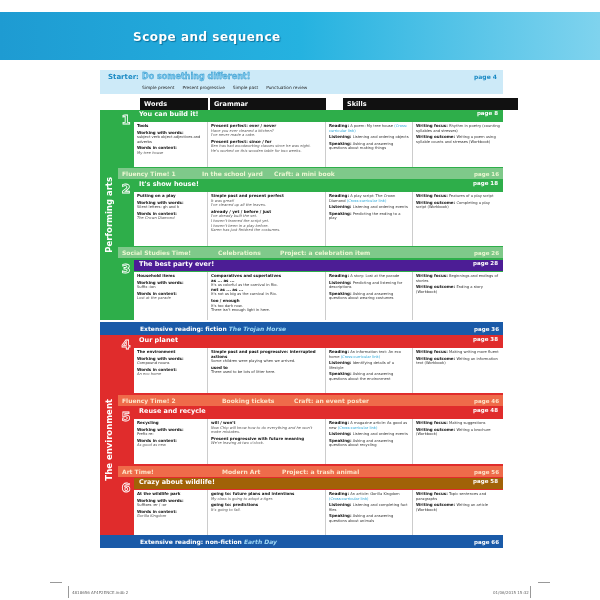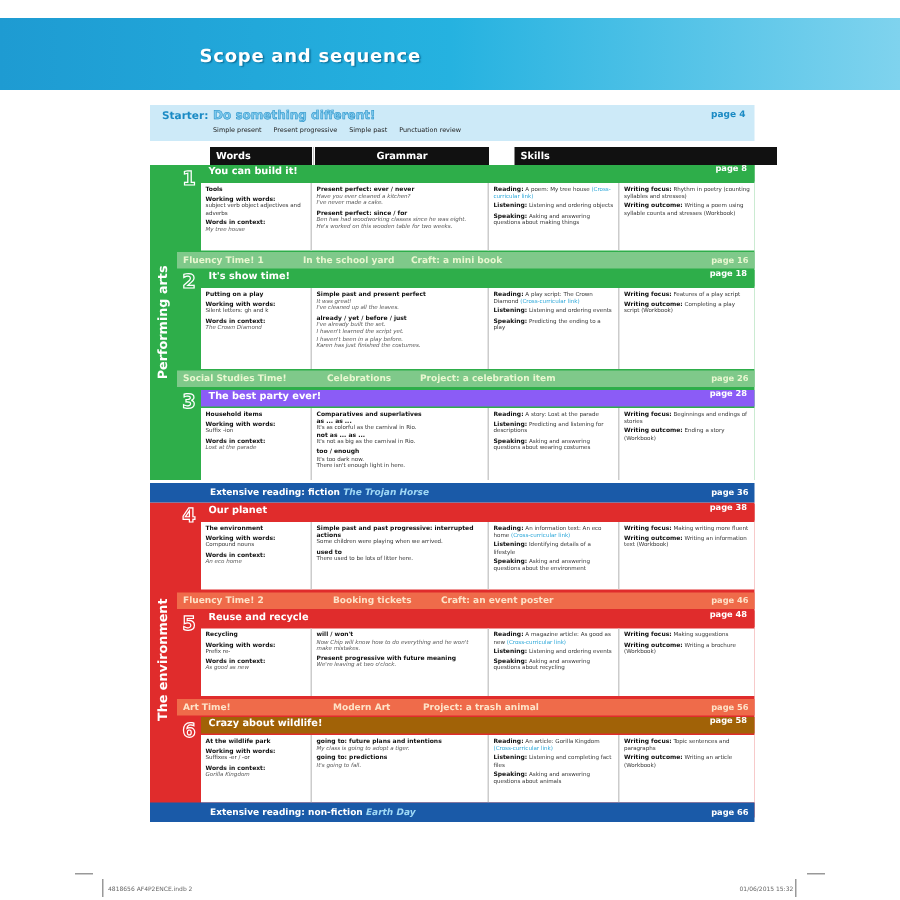--- a/index.html
+++ b/index.html
@@ -45,21 +45,21 @@
   <span class="starter-page">page 4</span>
   <div class="starter-topics">
     <span>Simple present</span>
     <span>Present progressive</span>
     <span>Simple past</span>
     <span>Punctuation review</span>
   </div>
 </div>
 
 <div class="colhead" style="left:140px;width:68px;">Words</div>
-<div class="colhead" style="left:209px;width:117px;border-left:1px solid #fff;text-align:center;">Grammar</div>
+<div class="colhead" style="left:209px;width:117px;border-left:1px solid #fff;">Grammar</div>
 <div class="colhead" style="left:342px;width:176px;border-left:1px solid #fff;">Skills</div>
 
 <div style="position:absolute;left:100px;top:110px;width:403px;height:210px;background:#2eae4a;"></div>
 <div class="sidebar" style="top:110px;height:210px;">
   <span>Performing arts</span>
 </div>
 
 <div style="position:absolute;left:100px;top:335px;width:403px;height:210px;background:#e02c2c;"></div>
 <div class="sidebar" style="top:335px;height:210px;">
   <span>The environment</span>
@@ -99,21 +99,21 @@
 
 <div class="band" style="top:168px;height:11px;background:#7fc98a;color:#e9f7d0;">
   <span style="width:80px;">Fluency Time! 1</span>
   <span style="width:72px;">In the school yard</span>
   <span>Craft: a mini book</span>
   <span class="pg">page 16</span>
 </div>
 
 <div class="unit-num" style="top:181px;">2</div>
 <div class="unit-head" style="top:180px;background:#2eae4a;">
-  <span>It's show time!</span>
+  <span>It's show house!</span>
   <span class="pg">page 18</span>
 </div>
 <div class="unit-body" style="top:192px;height:54px;">
   <div class="ucol c1">
     <div class="b blk">Putting on a play</div>
     <div class="b">Working with words:</div>
     <div class="blk">Silent letters: gh and k</div>
     <div class="b">Words in context:</div>
     <div class="i">The Crown Diamond</div>
   </div>
@@ -139,21 +139,21 @@
 </div>
 
 <div class="band" style="top:247px;height:11px;background:#7fc98a;color:#e9f7d0;">
   <span style="width:96px;">Social Studies Time!</span>
   <span style="width:62px;">Celebrations</span>
   <span>Project: a celebration item</span>
   <span class="pg">page 26</span>
 </div>
 
 <div class="unit-num" style="top:261px;">3</div>
-<div class="unit-head" style="top:260px;background:#8b5cf6;">
+<div class="unit-head" style="top:260px;background:#4c1d95;">
   <span>The best party ever!</span>
   <span class="pg">page 28</span>
 </div>
 <div class="unit-body" style="top:272px;height:48px;">
   <div class="ucol c1">
     <div class="b blk">Household items</div>
     <div class="b">Working with words:</div>
     <div class="blk">Suffix -ion</div>
     <div class="b">Words in context:</div>
     <div class="i">Lost at the parade</div>

